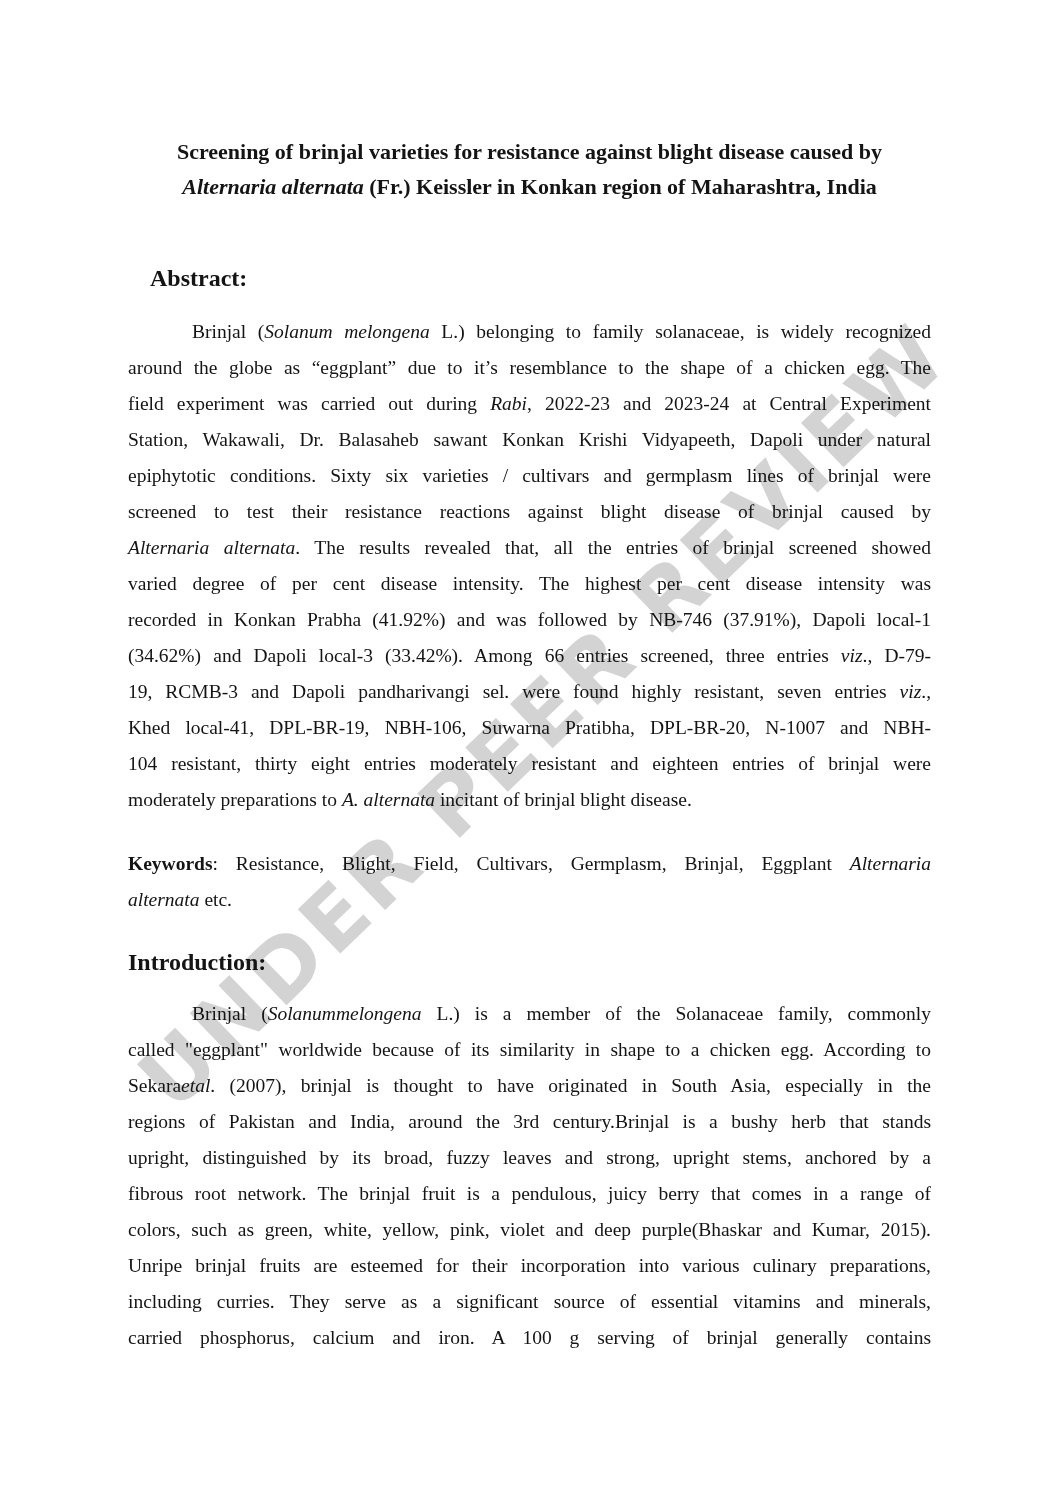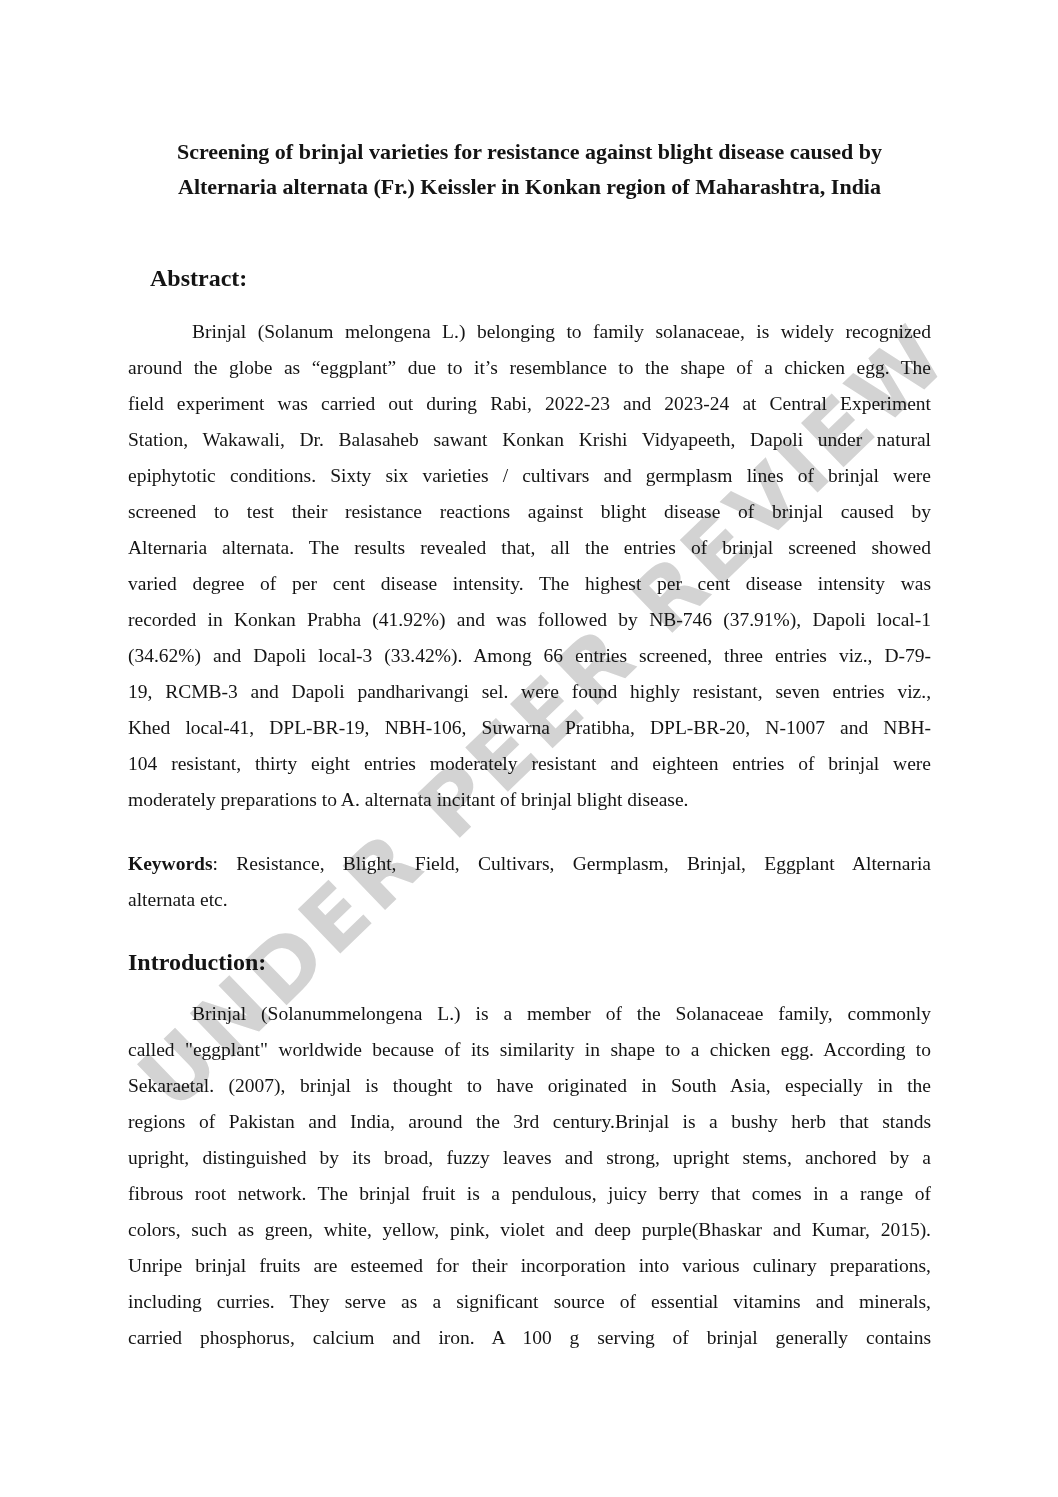--- a/index.html
+++ b/index.html
@@ -62,21 +62,21 @@
     text-align: justify;
     text-align-last: justify;
   }
   .line.last {
     text-align: justify;
     text-align-last: left;
   }
   .line.indent {
     text-indent: 64px;
   }
-  .it { }
+  .it { font-style: italic; }
   .bd { font-weight: bold; margin-top: 36px; }
 
   [data-name="abstract-heading"]     { margin-top: 58px; margin-left: 22px; }
   [data-name="abstract-paragraph"]   { margin-top: 20px; }
   [data-name="keywords-paragraph"]   { margin-top: 28px; }
   [data-name="introduction-heading"] { margin-top: 28px; }
   [data-name="introduction-paragraph"] { margin-top: 18px; }
 </style>
 </head>
 <body>

